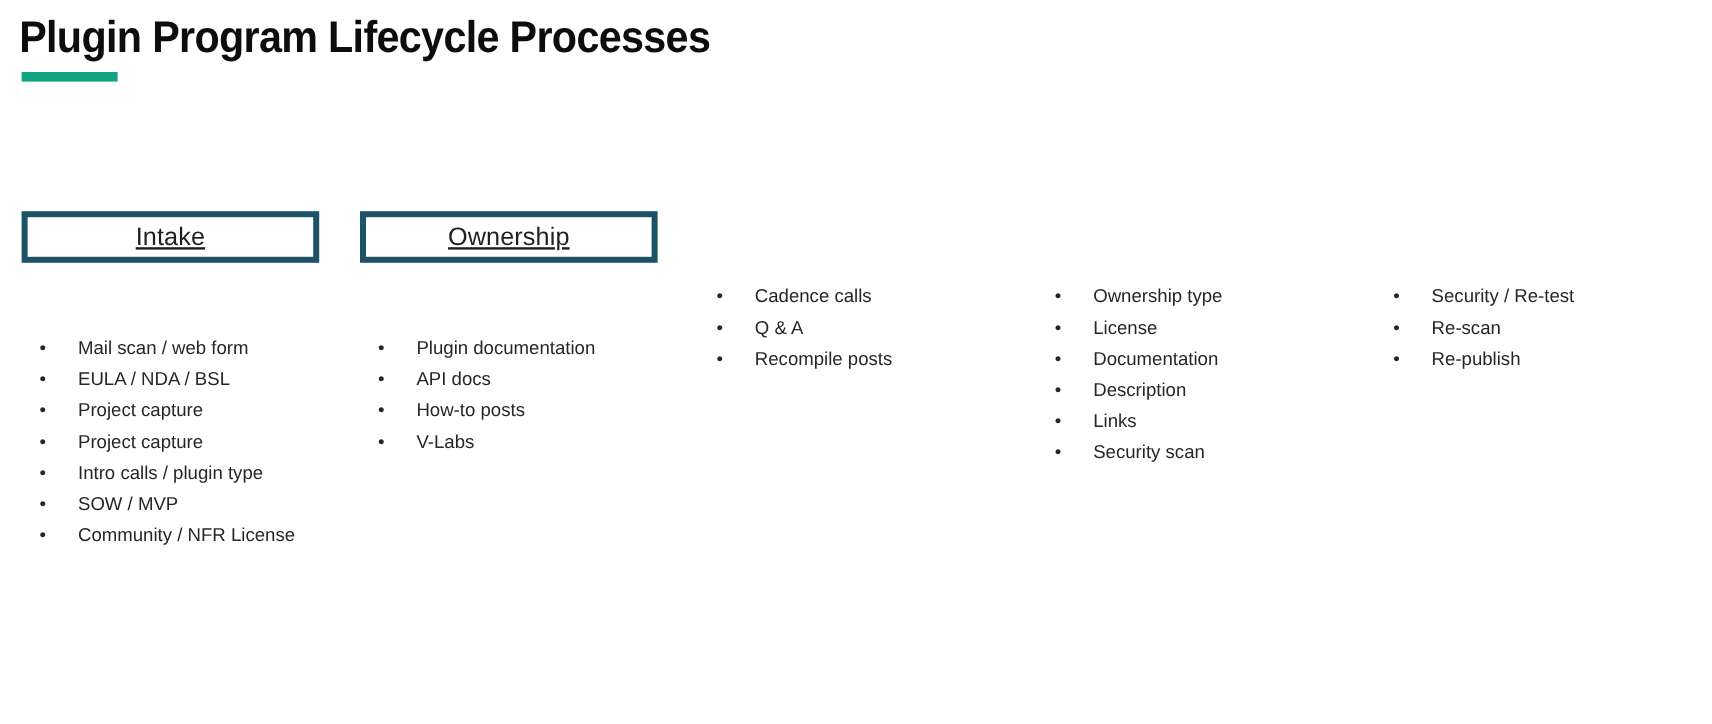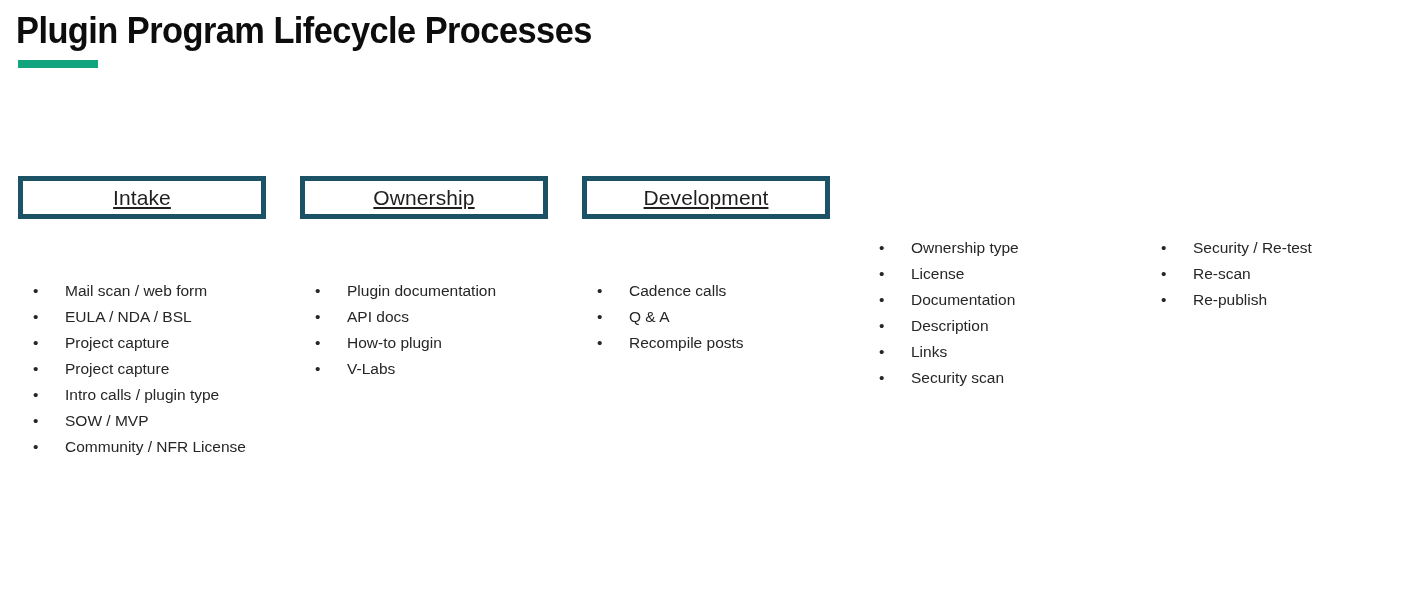--- a/index.html
+++ b/index.html
@@ -148,33 +148,30 @@
       <li class="phase-item">
         <span class="phase-bullet">•</span>
         <span>Plugin documentation</span>
       </li>
       <li class="phase-item">
         <span class="phase-bullet">•</span>
         <span>API docs</span>
       </li>
       <li class="phase-item">
         <span class="phase-bullet">•</span>
-        <span>How-to plugin</span>
+        <span>How-to posts</span>
       </li>
       <li class="phase-item">
         <span class="phase-bullet">•</span>
         <span>V-Labs</span>
       </li>
     </ul>
   </div>
 
   <div class="phase">
-    <div class="phase-header">
-      <span class="phase-header-label">Development</span>
-    </div>
     <ul class="phase-list">
       <li class="phase-item">
         <span class="phase-bullet">•</span>
         <span>Cadence calls</span>
       </li>
       <li class="phase-item">
         <span class="phase-bullet">•</span>
         <span>Q &amp; A</span>
       </li>
       <li class="phase-item">

